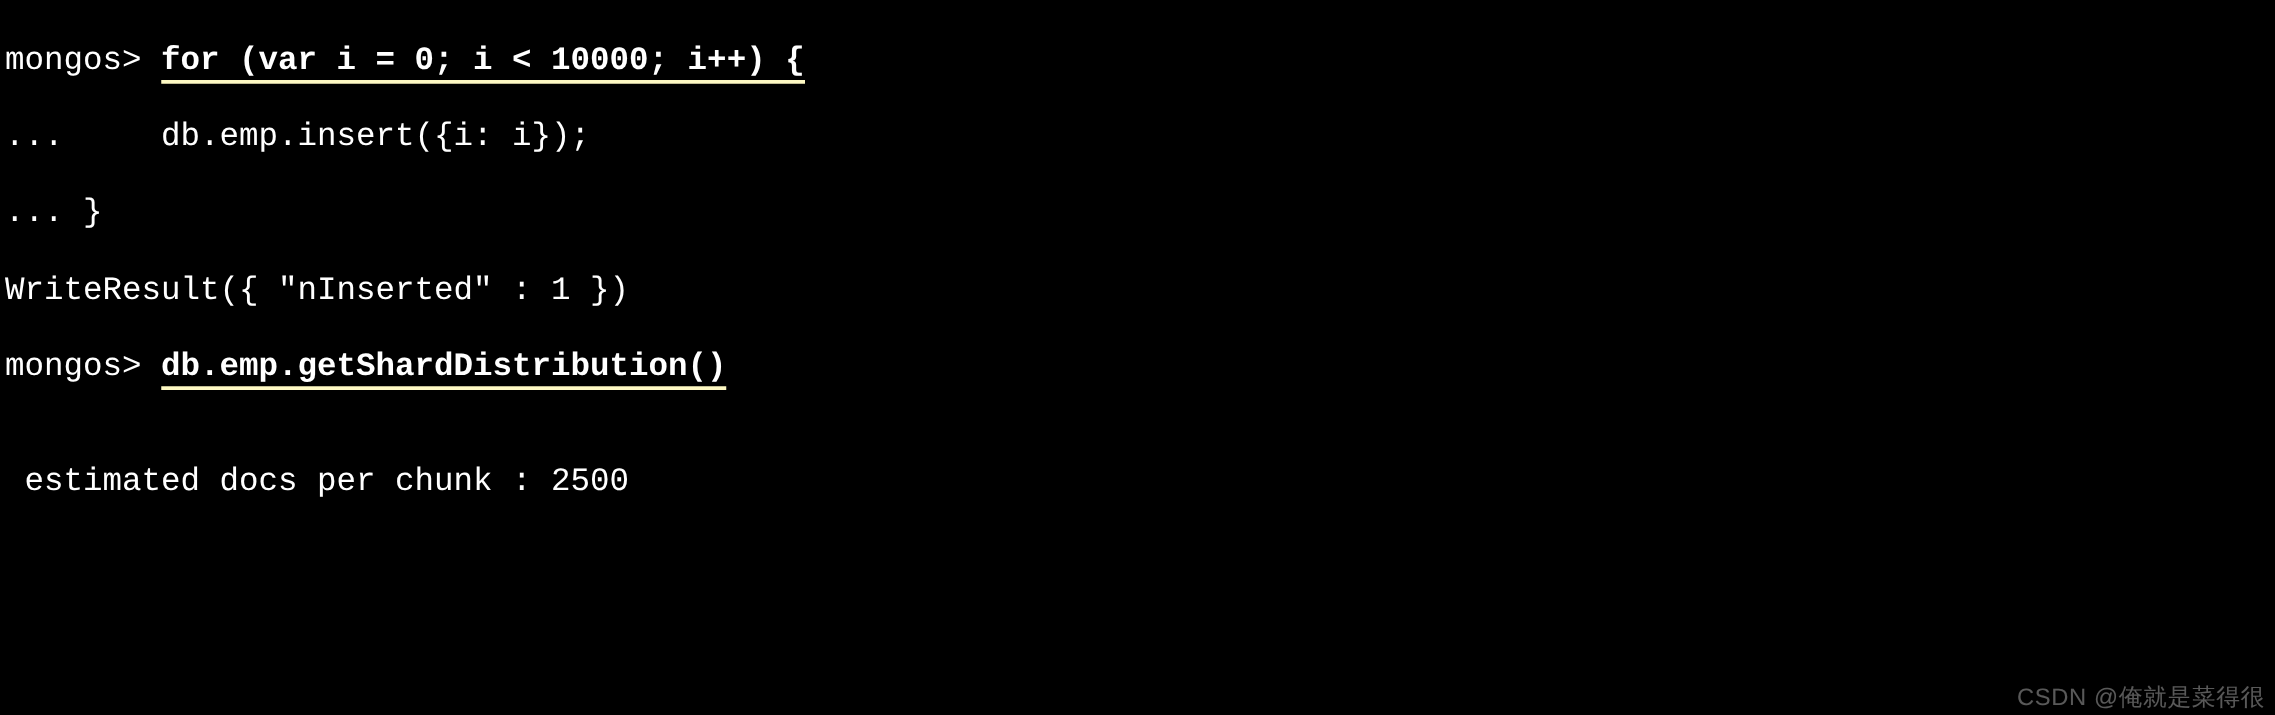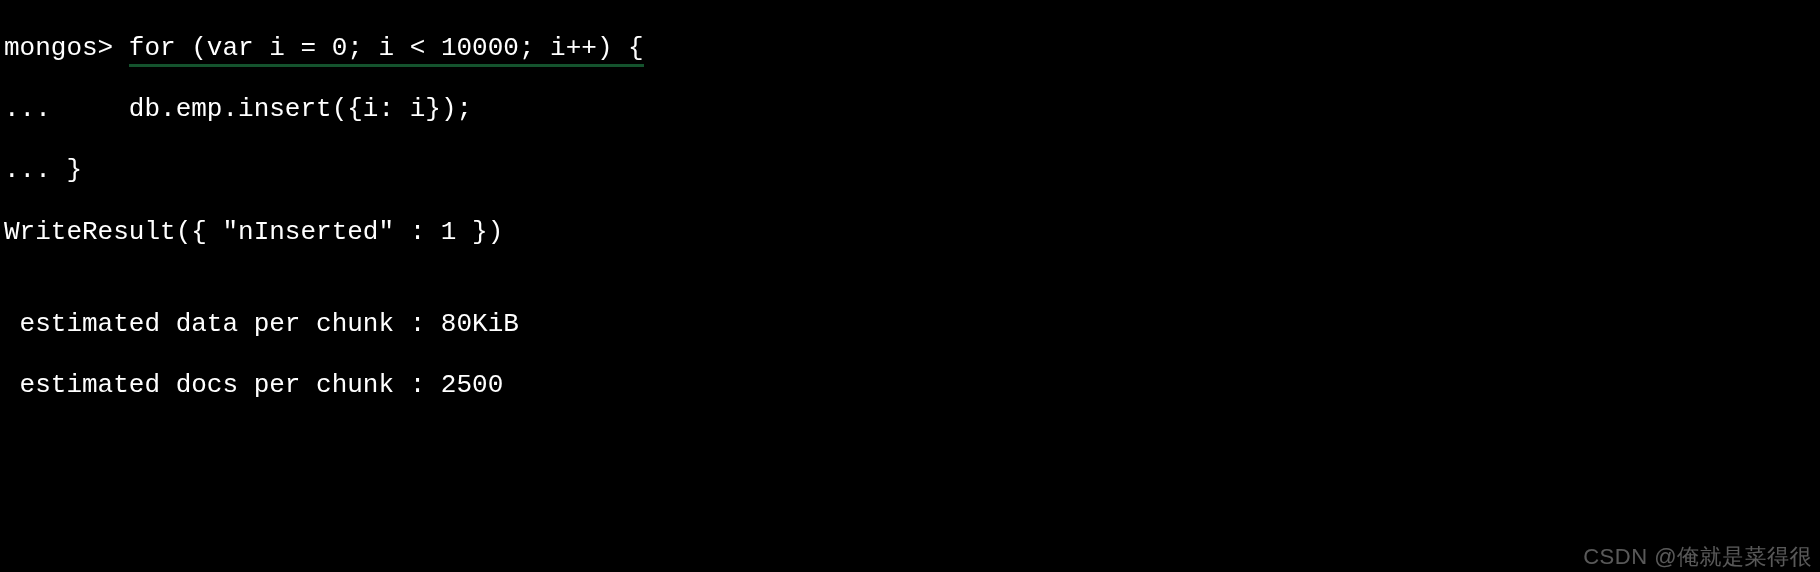--- a/index.html
+++ b/index.html
@@ -13,43 +13,44 @@
     font-size: 26px;
     line-height: 1.18;
     overflow: hidden;
   }
   .terminal {
     padding: 2px 4px;
     white-space: pre;
   }
   .line { display: block; }
   .underline-magenta {
-    border-bottom: 3px solid #14532d;
+    border-bottom: 3px solid #fef9c3;
     padding-bottom: 1px;
+    font-weight: bold;
   }
   .watermark {
     position: absolute;
     right: 8px;
     bottom: 2px;
     color: rgba(255,255,255,0.35);
-    font-size: 22px;
+    font-size: 19px;
     font-family: sans-serif;
     letter-spacing: 0.5px;
   }
 </style>
 </head>
 <body>
 
 <div class="terminal">
 <span class="line"><span>mongos&gt;</span><span> </span><span class="underline-magenta">for (var i = 0; i &lt; 10000; i++) {</span></span>
 <span class="line"><span>...</span><span>     db.emp.insert({i: i});</span></span>
 <span class="line"><span>...</span><span> }</span></span>
 <span class="line">WriteResult({ "nInserted" : 1 })</span>
+<span class="line"><span>mongos&gt;</span><span> </span><span class="underline-magenta">db.emp.getShardDistribution()</span></span>
 <span class="line"></span>
-<span class="line"> estimated data per chunk : 80KiB</span>
 <span class="line"> estimated docs per chunk : 2500</span>
 
 
 
 
 </div>
 
 <div class="watermark">CSDN @俺就是菜得很</div>
 
 </body></html>

